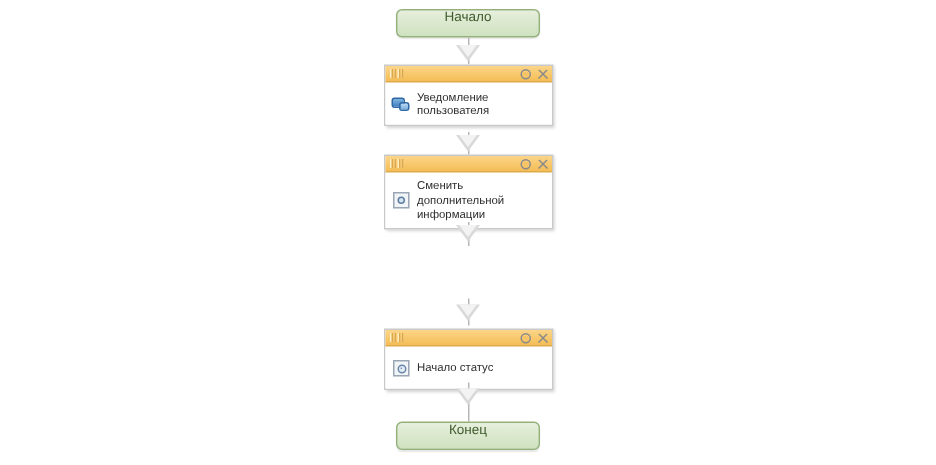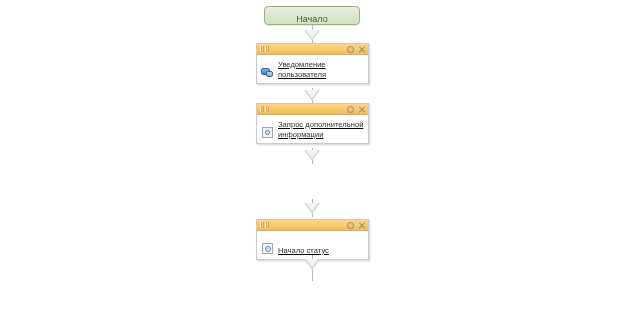--- a/index.html
+++ b/index.html
@@ -18,21 +18,21 @@
 
   
   .terminal{
     position:absolute;
     width:96px;height:19px;
     box-sizing:border-box;
     border:1px solid #93b07a;
     border-radius:4px;
     background:linear-gradient(to bottom,#e6efdd 0%,#dae8cd 50%,#cfe2c0 100%);
     box-shadow:0 1px 1px rgba(0,0,0,0.10);
-    display:flex;align-items:flex-end;justify-content:center;
+    display:flex;align-items:flex-start;justify-content:center;
   }
   .terminal .tlabel{
     font-size:9px;
     color:#3f5a2c;
     line-height:1;
     white-space:nowrap;
   }
 
   
   .task{
@@ -100,25 +100,24 @@
     position:absolute;
     left:-0.5px;top:3px;
     width:8px;height:1.4px;
     background:#8a8a8a;
   }
   .ico-close::before{transform:rotate(45deg);}
   .ico-close::after{transform:rotate(-45deg);}
 
   .task .body{
     display:flex;
-    align-items:flex-end;
+    align-items:center;
     padding:4px 4px 4px 4px;
     min-height:20px;
     background:#ffffff;
-    text-decoration:underline;
   }
   .task .body .bicon{
     flex:0 0 auto;
     width:13px;height:13px;
     margin-right:4px;
     margin-top:1px;
     position:relative;
   }
   .task .body .btext{
     font-size:7.6px;
@@ -309,21 +308,21 @@
       </span>
       <span class="tbtns">
         <span class="ico-gear"></span>
         <span class="ico-close"></span>
       </span>
     </div>
     <div class="body">
       <span class="bicon">
         <span class="icon-square"><span class="outer"></span><span class="inner"></span></span>
       </span>
-      <span class="btext">Запрос дополнительной
+      <span class="btext">Сменить дополнительной
 информации</span>
     </div>
   </div>
 
   <div class="conn" style="left:312px;top:148px;height:16px;"></div>
   <div class="arrowhead" style="left:304px;top:150px;"></div>
 
 
   <div class="conn" style="left:312px;top:199px;height:18px;"></div>
   <div class="arrowhead" style="left:304px;top:203px;"></div>
@@ -345,14 +344,17 @@
       <span class="bicon">
         <span class="icon-status"><span class="outer"></span><span class="inner"></span></span>
       </span>
       <span class="btext">Начало статус</span>
     </div>
   </div>
 
   <div class="conn" style="left:312px;top:255px;height:26px;"></div>
   <div class="arrowhead" style="left:304px;top:259px;"></div>
 
+  <div class="terminal" style="left:264px;top:281px;">
+    <span class="tlabel">Конец</span>
+  </div>
 
 </div>
 
 </body></html>

